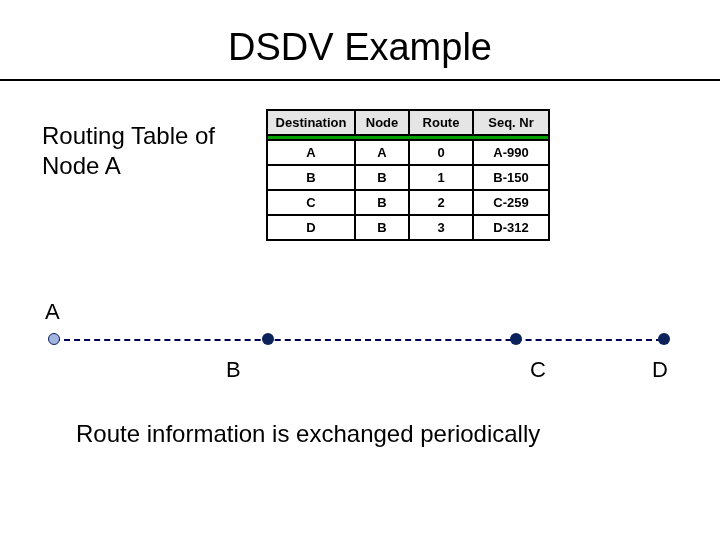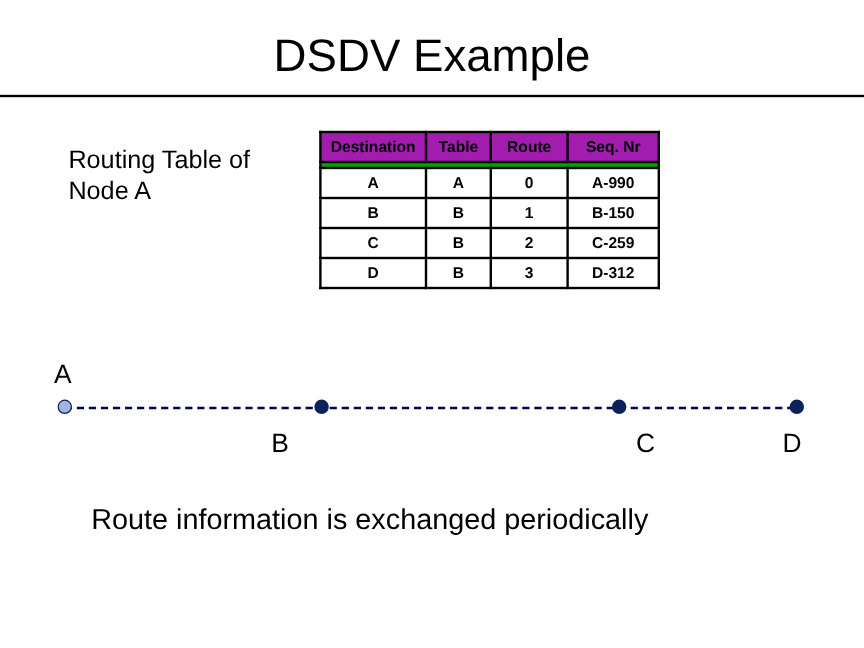--- a/index.html
+++ b/index.html
@@ -27,41 +27,41 @@
     background:#000;
     width:100%;
   }
   .content{
     position:relative;
     max-width:640px;
     margin:28px auto 0;
   }
   .caption{
     position:absolute;
-    left:17px;
+    left:2px;
     top:12px;
-    font-size:21px;
+    font-size:24px;
     line-height:1.25;
   }
   .routing-table{
     position:absolute;
     left:226px;
     top:0;
     border-collapse:collapse;
     background:#fff;
   }
   .routing-table th,
   .routing-table td{
     border:2px solid #000;
     font-size:13px;
     font-weight:bold;
     text-align:center;
     padding:4px 0;
   }
-  .routing-table th{ background:#a21caf; }
+  .routing-table th{ background:#e5e5e5; }
   .routing-table col.c1{ width:88px; }
   .routing-table col.c2{ width:54px; }
   .routing-table col.c3{ width:64px; }
   .routing-table col.c4{ width:76px; }
   .routing-table tr.sep td{
     padding:0;
     height:3px;
     background:#00a000;
     border-left:2px solid #000;
     border-right:2px solid #000;
@@ -132,21 +132,21 @@
     <table class="routing-table">
       <colgroup>
           <col class="c1">
           <col class="c2">
           <col class="c3">
           <col class="c4">
         </colgroup>
       <thead>
         <tr>
           <th>Destination</th>
-          <th>Table</th>
+          <th>Node</th>
           <th>Route</th>
           <th>Seq. Nr</th>
         </tr>
       </thead>
       <tbody>
         <tr class="sep">
             <td colspan="4"></td>
           </tr>
         <tr>
           <td>A</td>

